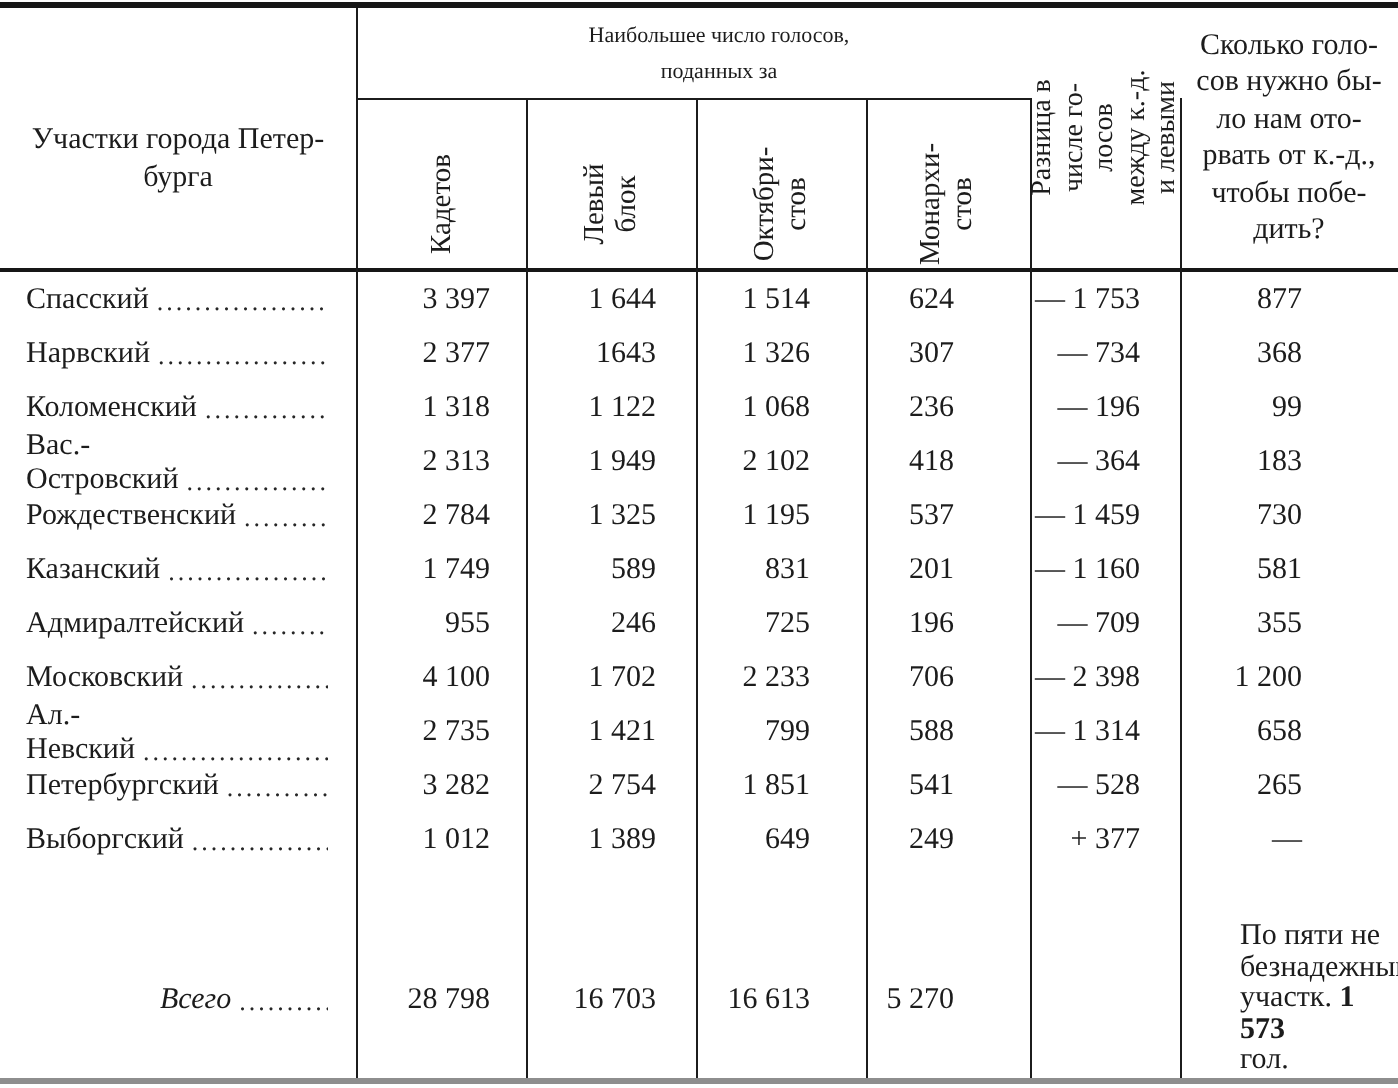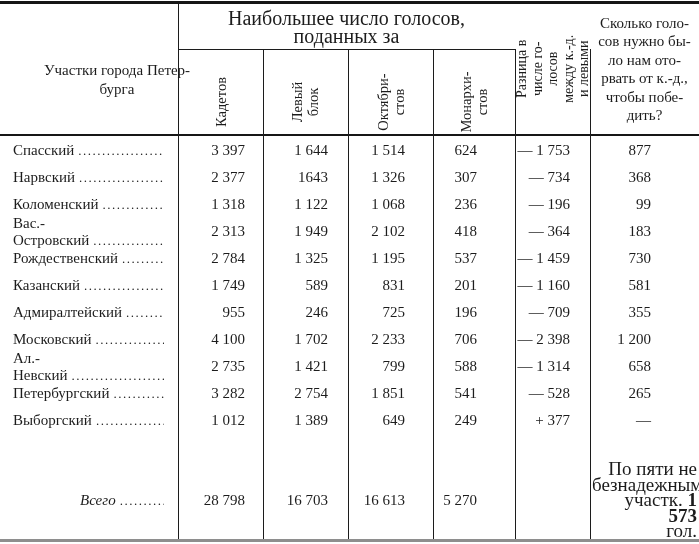--- a/index.html
+++ b/index.html
@@ -16,22 +16,22 @@
   .rule-bottom{top:539px;height:3px;background:#8e8e8e;}
   .vl{position:absolute;width:1px;background:#1c1c1c;top:49px;bottom:5px;height:490px;}
   .vl1{left:178px;top:4px;height:535px;}
   .vl2{left:263px;}
   .vl3{left:348px;}
   .vl4{left:433px;}
   .vl5{left:515px;}
   .vl6{left:590px;}
   
   .hcell{position:absolute;display:flex;align-items:center;justify-content:center;text-align:center;}
-  .h-uchastki{left:0;top:4px;width:178px;height:152px;font-size:15px;line-height:19px;white-space:pre-line;margin-left:28px;}
-  .h-naib{left:178px;top:4px;width:337px;height:45px;font-size:20px;line-height:18px;white-space:pre-line;}
+  .h-uchastki{left:0;top:4px;width:178px;height:152px;font-size:15px;line-height:19px;white-space:pre-line;}
+  .h-naib{left:191px;top:4px;width:337px;height:45px;font-size:11px;line-height:18px;white-space:pre-line;}
   .h-skolko{left:590px;top:4px;width:109px;height:130px;font-size:15px;line-height:18.5px;white-space:pre-line;}
   .vwrap{position:absolute;top:49px;height:85px;display:flex;align-items:center;justify-content:center;}
   .vw-kadets{left:178px;width:85px;}
   .vw-left{left:263px;width:85px;}
   .vw-okt{left:348px;width:85px;}
   .vw-mon{left:433px;width:82px;}
   .vw-razn{left:515px;top:4px;width:75px;height:130px;}
   .vtext{transform:rotate(-90deg);white-space:pre-line;text-align:center;font-size:14.5px;line-height:16px;}
   .vwrap:not(.vw-razn) .vtext{margin-top:20px;}
   .vw-razn .vtext{font-size:14px;line-height:15.5px;}
@@ -44,21 +44,21 @@
   .dots{flex:1 1 auto;overflow:hidden;white-space:nowrap;margin:0 14px 0 4px;font-size:13px;letter-spacing:1.5px;color:#262626;align-self:flex-end;line-height:17px;}
   .dots::after{content:"....................................................................";}
   .num{text-align:right;}
   .c2{padding-right:18px;}
   .c3{padding-right:20px;}
   .c4{padding-right:28px;}
   .c5{padding-right:38px;}
   .c6{padding-right:20px;}
   .c7{padding-right:48px;}
   .total-label{font-style:italic;padding-left:67px;}
-  .note{text-align:right;line-height:15.5px;font-size:19px;padding:0 2px;}
+  .note{text-align:left;line-height:15.5px;font-size:15px;padding:0 2px;margin-left:28px;}
   .note b{font-weight:bold;}
 </style>
 </head>
 <body>
 
 <div class="page">
 
   <div class="hrule rule-top"></div>
   <div class="rule-sub" style="position:absolute;"></div>
   <div class="hrule rule-sep"></div>

